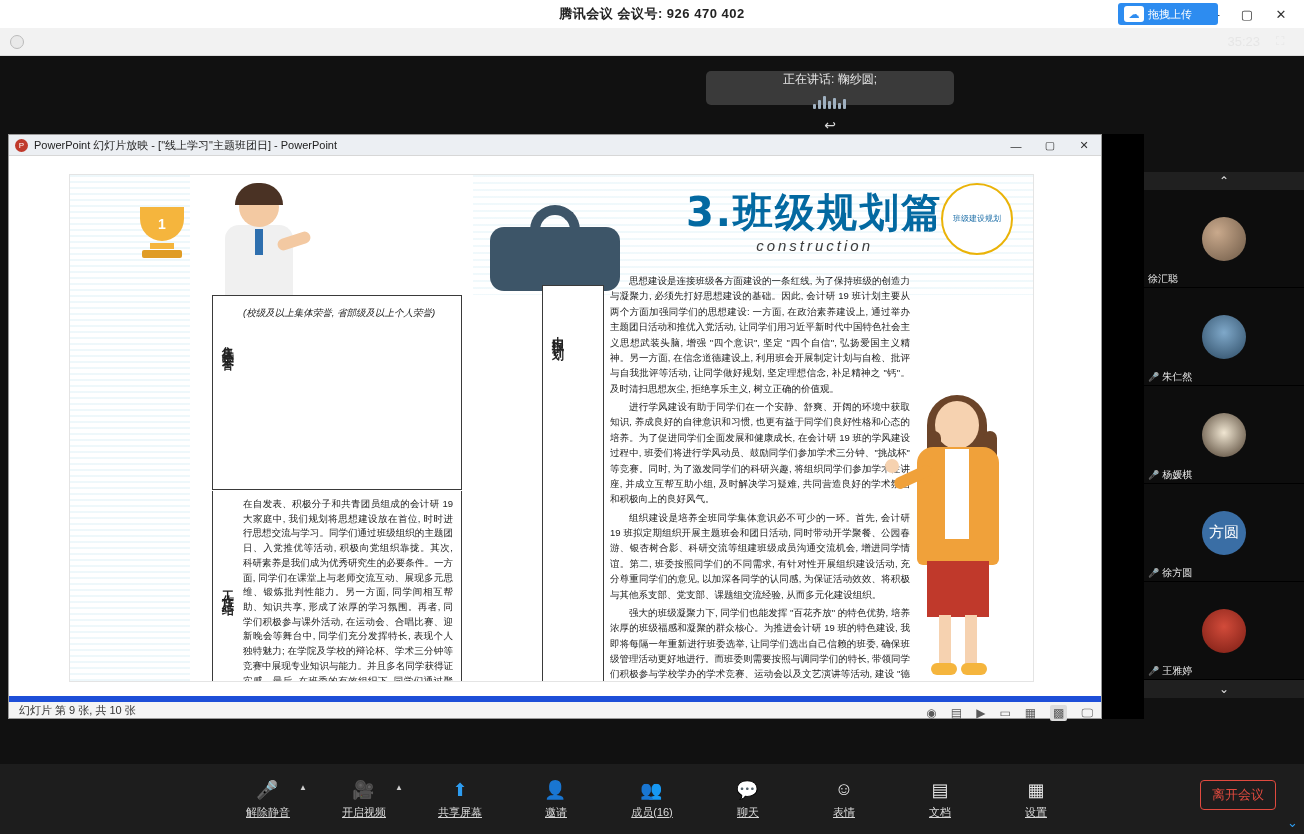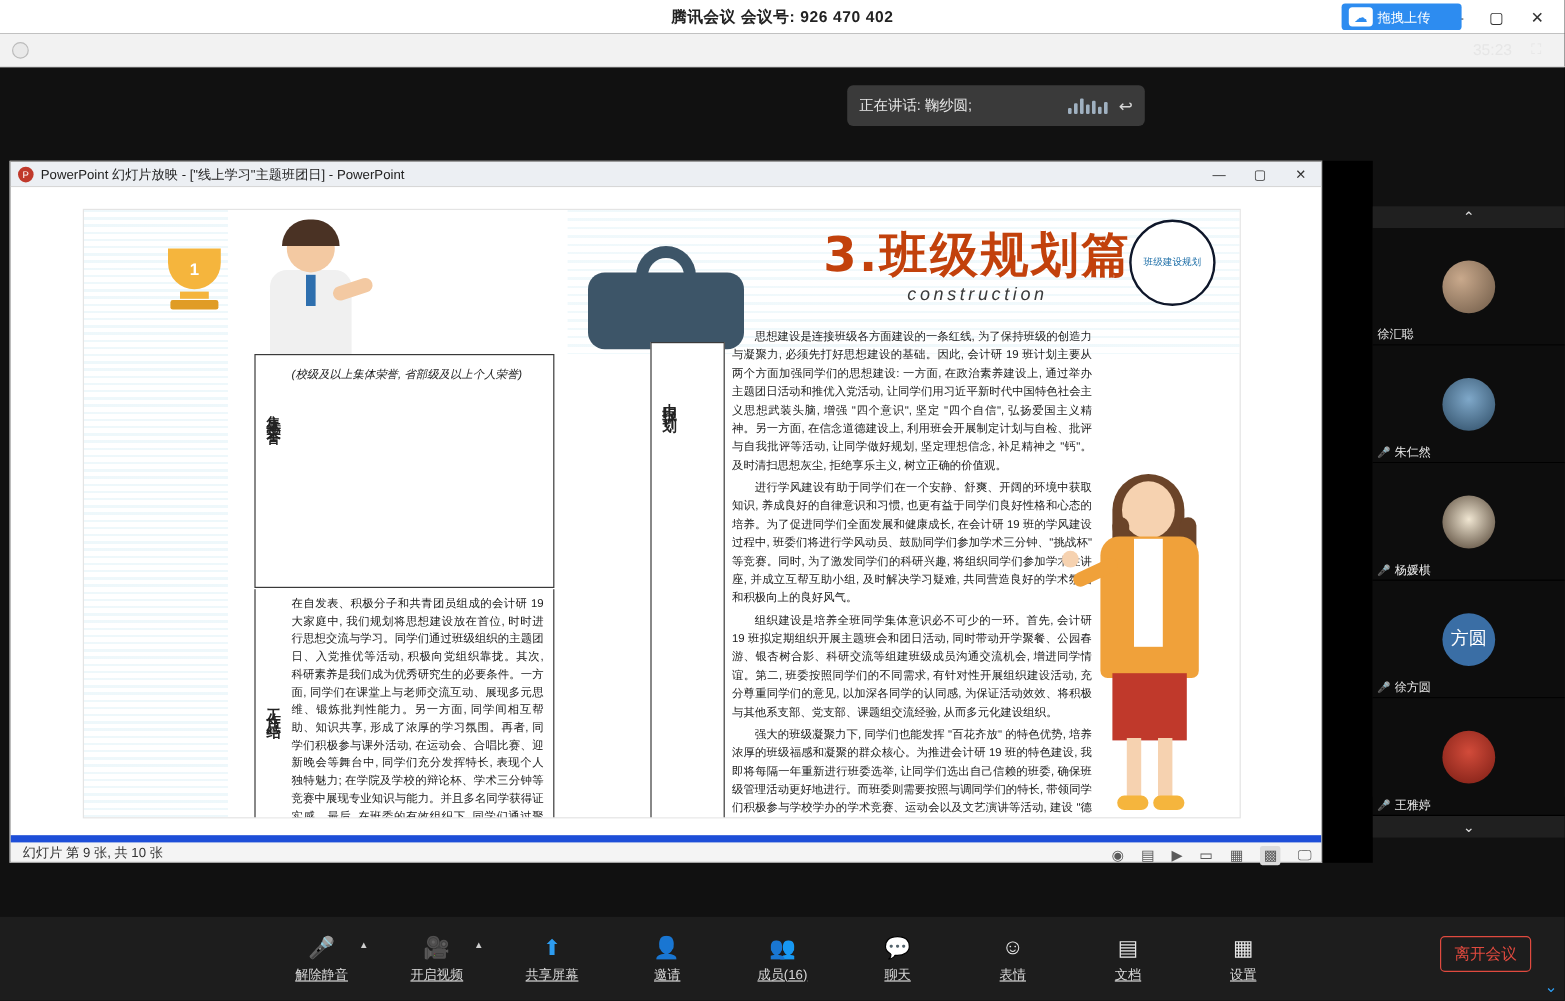--- a/index.html
+++ b/index.html
@@ -64,21 +64,21 @@
   .fullscreen-ico {
     position: absolute; right: 14px; top: 34px;
     width: 14px; height: 14px; color: #e6e6e6; font-size: 12px;
   }
 
   
   .speaking {
     position: absolute; left: 706px; top: 71px;
     width: 248px; height: 34px;
     background: #3a3a3a; border-radius: 5px;
-    display: flex; align-items: center; padding: 0 10px; gap: 8px;
+    display: flex; align-items: center; padding: 0 10px; gap: 8px; flex-direction: column;
   }
   .speaking .sp-text { color: #e8e8e8; font-size: 12px; flex: 1; }
   .speaking .wave {
     width: 34px; height: 14px; display:flex; align-items:flex-end; gap:2px;
   }
   .speaking .wave i {
     display:block; width:3px; background:#9fb0c0; border-radius:1px;
   }
   .speaking .reply { color: #d8d8d8; font-size: 14px; }
 
@@ -126,33 +126,33 @@
     background: repeating-linear-gradient(180deg,#eaf6fa 0 2px,#ffffff 2px 6px);
     opacity:.8;
   }
   .slide-bg-top {
     position:absolute; right:0; top:0; width:560px; height:120px;
     background: repeating-linear-gradient(180deg,#eaf6fa 0 2px,#ffffff 2px 7px);
     opacity:.7;
   }
   .slide h1.sec-title {
     position: absolute; right: 90px; top: 10px;
-    font-size: 40px; font-weight: bold; color: #c2410c;
+    font-size: 40px; font-weight: bold; color: #0369a1;
     font-family: "DejaVu Sans", sans-serif;
     letter-spacing: 2px;
   }
   .slide .sec-sub {
     position: absolute; right: 160px; top: 62px;
     font-size: 15px; color: #3a3a3a; font-style: italic;
     letter-spacing: 3px;
   }
   .badge-seal {
     position: absolute; right: 20px; top: 8px;
     width: 72px; height: 72px; border-radius: 50%;
-    border: 2px solid #0f172a; color: #1e6fa8;
+    border: 2px solid #eab308; color: #1e6fa8;
     display:flex;align-items:center;justify-content:center;
     font-size: 8px; text-align: center; line-height: 1.2;
     background: #fff;
   }
   .badge-seal span { display:block; }
 
   .trophy {
     position: absolute; left: 60px; top: 28px;
     width: 70px; height: 62px;
   }

